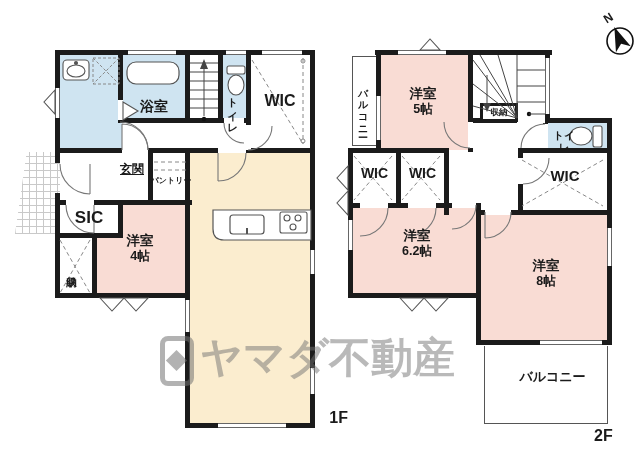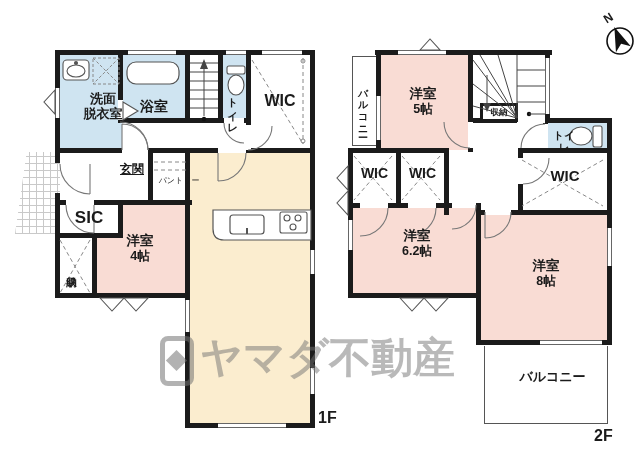--- a/index.html
+++ b/index.html
@@ -220,36 +220,32 @@
     </g>
 
     <g>
       <circle cx="620" cy="41" r="13" fill="#fff" stroke="#111" stroke-width="1.6"></circle>
       <g transform="rotate(-22 620 41)">
         <polygon points="620,26 612,50 620,44 628,50" fill="#111"></polygon>
       </g>
     </g>
   </svg>
 
-  <div class="lbl" style="left:66px;top:92px;width:74px;font-size:13px;">
-    <span>洗面</span>
-    <span>脱衣室</span>
-  </div>
   <div class="lbl" style="left:124px;top:98px;width:60px;font-size:14px;">浴室</div>
   <div class="lbl vert" style="left:227px;top:86px;height:46px;font-size:10.5px;">トイレ</div>
   <div class="lbl" style="left:252px;top:92px;width:56px;font-size:16px;">WIC</div>
   <div class="lbl" style="left:100px;top:163px;width:64px;font-size:12px;text-decoration:underline;">玄関</div>
-  <div class="lbl" style="left:150px;top:176px;width:42px;font-size:8px;font-weight:400;margin-left:8px;">パントリー</div>
+  <div class="lbl" style="left:150px;top:176px;width:42px;font-size:8px;font-weight:700;">パントリー</div>
   <div class="lbl" style="left:62px;top:208px;width:54px;font-size:17px;">SIC</div>
   <div class="lbl vert" style="left:66px;top:247px;height:44px;font-size:10.5px;">収納</div>
   <div class="lbl" style="left:104px;top:233px;width:72px;">
     <span style="font-size:13.5px;">洋室</span>
     <span style="font-size:12.5px;">4帖</span>
   </div>
-  <div class="lbl" style="left:318px;top:409px;width:30px;font-size:16px;text-align:left;">1F</div>
+  <div class="lbl" style="left:318px;top:409px;width:30px;font-size:16px;text-align:right;">1F</div>
 
   <div class="lbl vert" style="left:357px;top:67px;height:80px;font-size:10px;">バルコニー</div>
   <div class="lbl" style="left:392px;top:86px;width:62px;">
     <span style="font-size:13.5px;">洋室</span>
     <span style="font-size:12.5px;text-align:center;">5帖</span>
   </div>
   <div class="lbl" style="left:548px;top:129px;width:32px;font-size:10.5px;">トイレ</div>
   <div class="lbl" style="left:352px;top:165px;width:45px;font-size:14px;">WIC</div>
   <div class="lbl" style="left:400px;top:165px;width:45px;font-size:14px;">WIC</div>
   <div class="lbl" style="left:535px;top:167px;width:60px;font-size:15px;">WIC</div>

